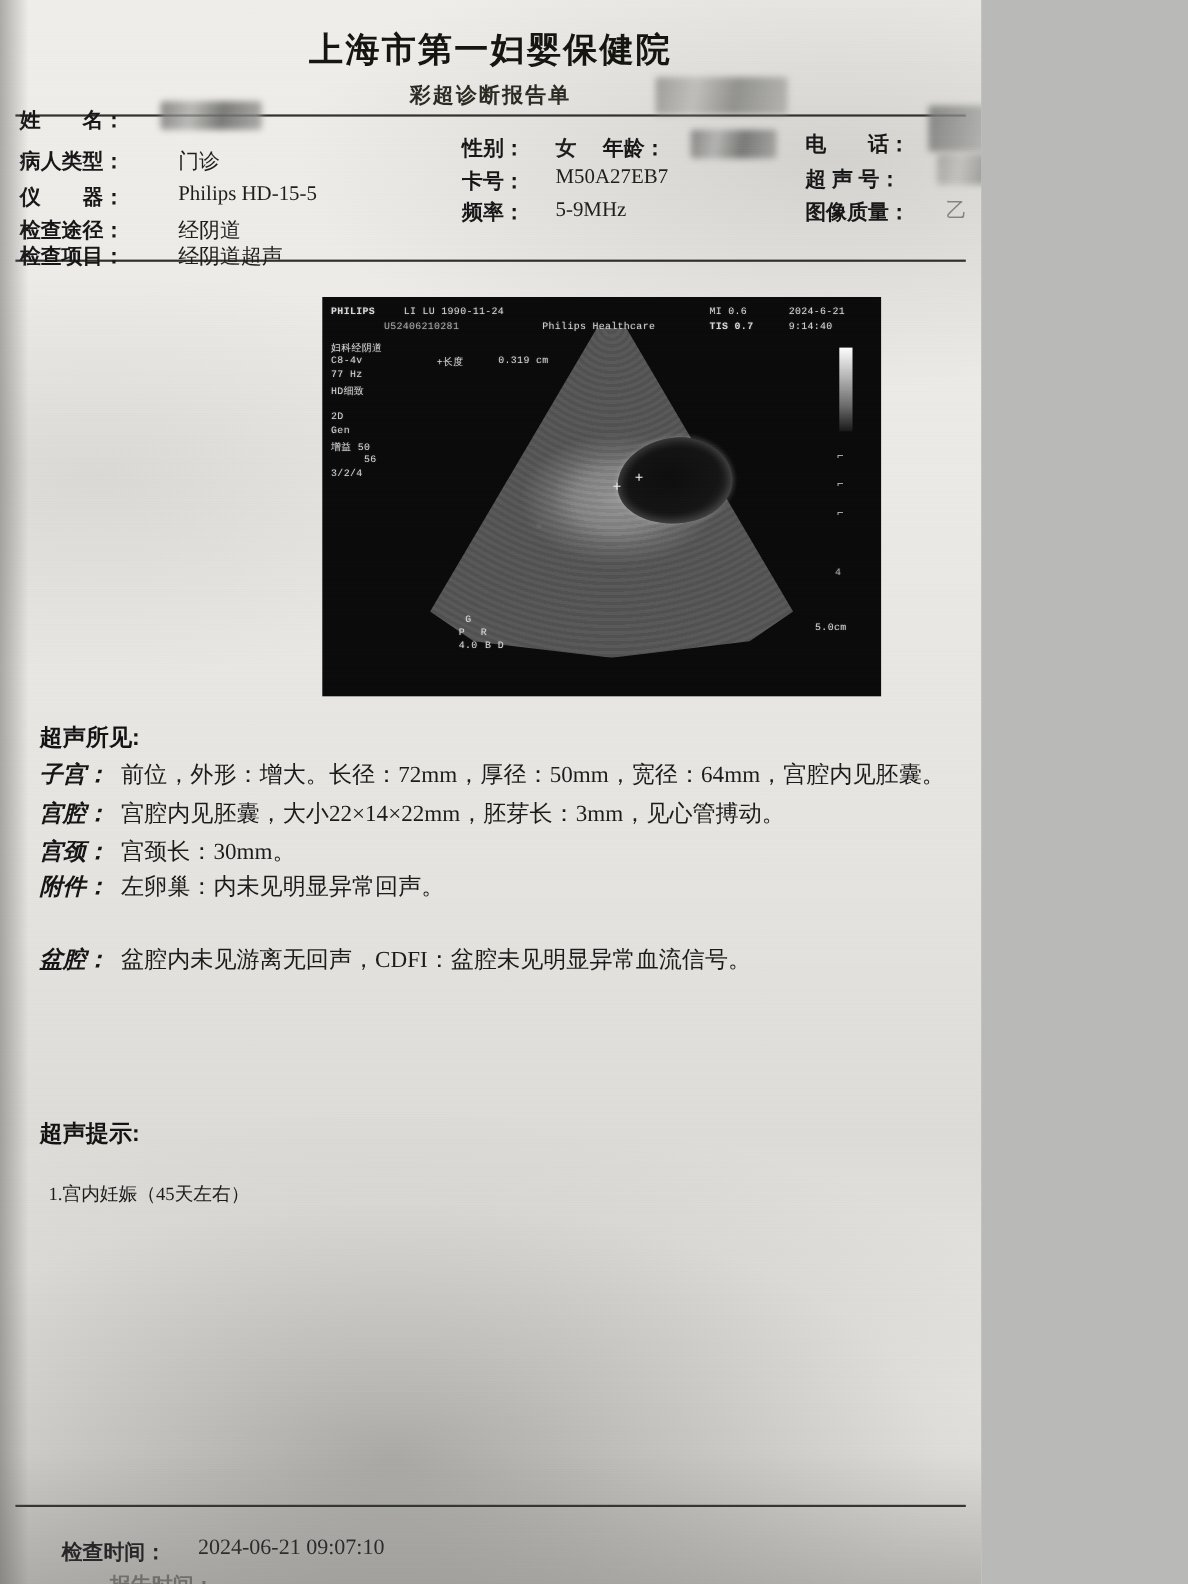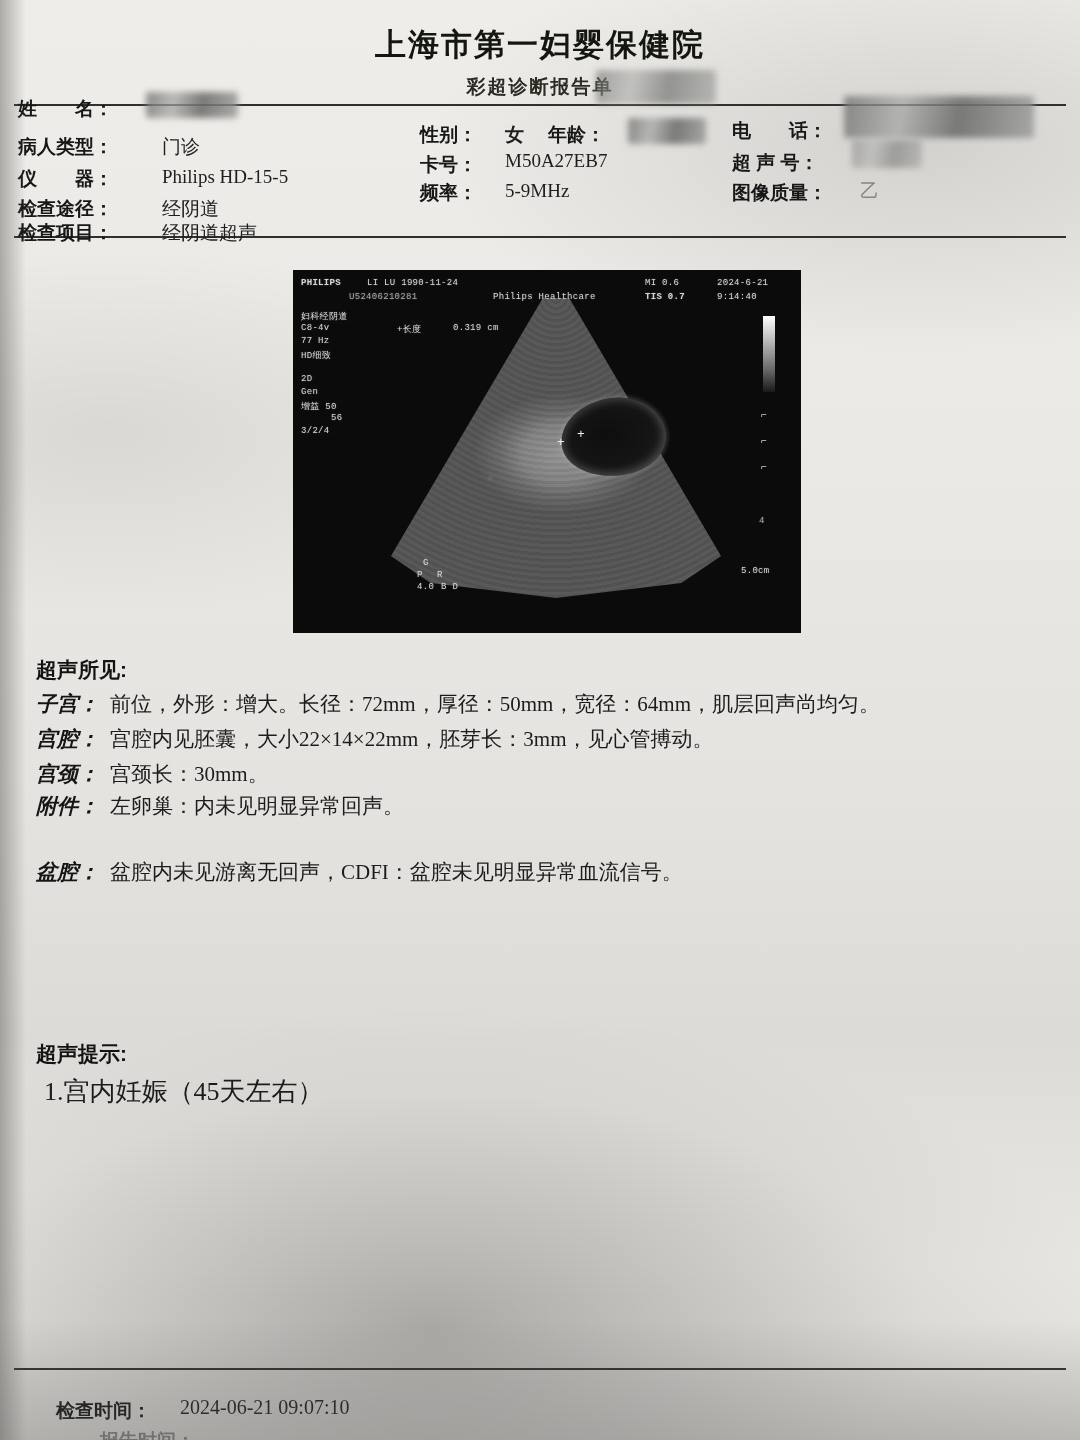--- a/index.html
+++ b/index.html
@@ -2,21 +2,21 @@
 <html lang="zh"><head>
 <meta charset="utf-8">
 <style>
   html, body {
     margin: 0;
     padding: 0;
     background: #b9b9b7;
   }
   #page {
     position: relative;
-    width: 1080px;
+    width: 892px;
     height: 1440px;
     overflow: hidden;
     font-family: "Liberation Serif", "DejaVu Serif", serif;
     color: #1b1b1b;
     background:
       radial-gradient(ellipse 900px 420px at 40% 92%, rgba(120,120,118,0.55) 0%, rgba(160,160,158,0.12) 55%, rgba(255,255,255,0) 75%),
       radial-gradient(ellipse 700px 300px at 85% 10%, rgba(150,150,148,0.30) 0%, rgba(255,255,255,0) 70%),
       radial-gradient(ellipse 600px 260px at 10% 30%, rgba(140,140,138,0.18) 0%, rgba(255,255,255,0) 70%),
       linear-gradient(180deg, #efeeea 0%, #eceae6 30%, #e6e4e0 55%, #dedcd8 72%, #e9e7e3 88%, #e2e0dc 100%);
   }
@@ -198,21 +198,21 @@
   .row-text {
     position: absolute;
     font-family: "Liberation Serif", "DejaVu Serif", serif;
     font-size: 21px;
     color: #1b1b1b;
     white-space: nowrap;
   }
   .impression-item {
     position: absolute;
     font-family: "Liberation Serif", "DejaVu Serif", serif;
-    font-size: 26px;
+    font-size: 17px;
     color: #1b1b1b;
     white-space: nowrap;
     text-align: right;
   }
   
   .footer-label {
     position: absolute;
     font-family: "Liberation Sans", "DejaVu Sans", sans-serif;
     font-weight: bold;
     font-size: 19px;
@@ -320,36 +320,36 @@
     <div class="us-text" style="left:130px; top:288px;">G</div>
     <div class="us-text" style="left:124px; top:300px;">P</div>
     <div class="us-text" style="left:144px; top:300px;">R</div>
     <div class="us-text" style="left:124px; top:312px;">4.0</div>
     <div class="us-text" style="left:148px; top:312px;">B D</div>
   </div>
 
   <div class="section-title" style="left:36px; top:656px;">超声所见:</div>
 
   <div class="row-label" style="left:36px; top:690px;">子宫：</div>
-  <div class="row-text" style="left:110px; top:690px;">前位，外形：增大。长径：72mm，厚径：50mm，宽径：64mm，肌层回声尚均匀。</div>
+  <div class="row-text" style="left:110px; top:690px;">前位，外形：增大。长径：72mm，厚径：50mm，宽径：64mm，宫腔内见胚囊。</div>
 
   <div class="row-label" style="left:36px; top:725px;">宫腔：</div>
   <div class="row-text" style="left:110px; top:725px;">宫腔内见胚囊，大小22×14×22mm，胚芽长：3mm，见心管搏动。</div>
 
   <div class="row-label" style="left:36px; top:760px;">宫颈：</div>
   <div class="row-text" style="left:110px; top:760px;">宫颈长：30mm。</div>
 
   <div class="row-label" style="left:36px; top:792px;">附件：</div>
   <div class="row-text" style="left:110px; top:792px;">左卵巢：内未见明显异常回声。</div>
 
 
   <div class="row-label" style="left:36px; top:858px;">盆腔：</div>
   <div class="row-text" style="left:110px; top:858px;">盆腔内未见游离无回声，CDFI：盆腔未见明显异常血流信号。</div>
 
-  <div class="section-title" style="left:36px; top:1040px;">超声提示:</div>
+  <div class="section-title" style="left:36px; top:1016px;">超声提示:</div>
   <div class="impression-item" style="left:44px; top:1074px;">1.宫内妊娠（45天左右）</div>
 
   <div class="rule" id="rule-footer"></div>
   <div class="footer-label" style="left:56px; top:1398px;">检查时间：</div>
   <div class="footer-value" style="left:180px; top:1396px;">2024-06-21 09:07:10</div>
   <div class="footer-label faded" style="left:100px; top:1428px;">报告时间：</div>
 
   <div class="noise"></div>
   <div class="shadow-left"></div>
   <div class="shadow-bottom"></div>

